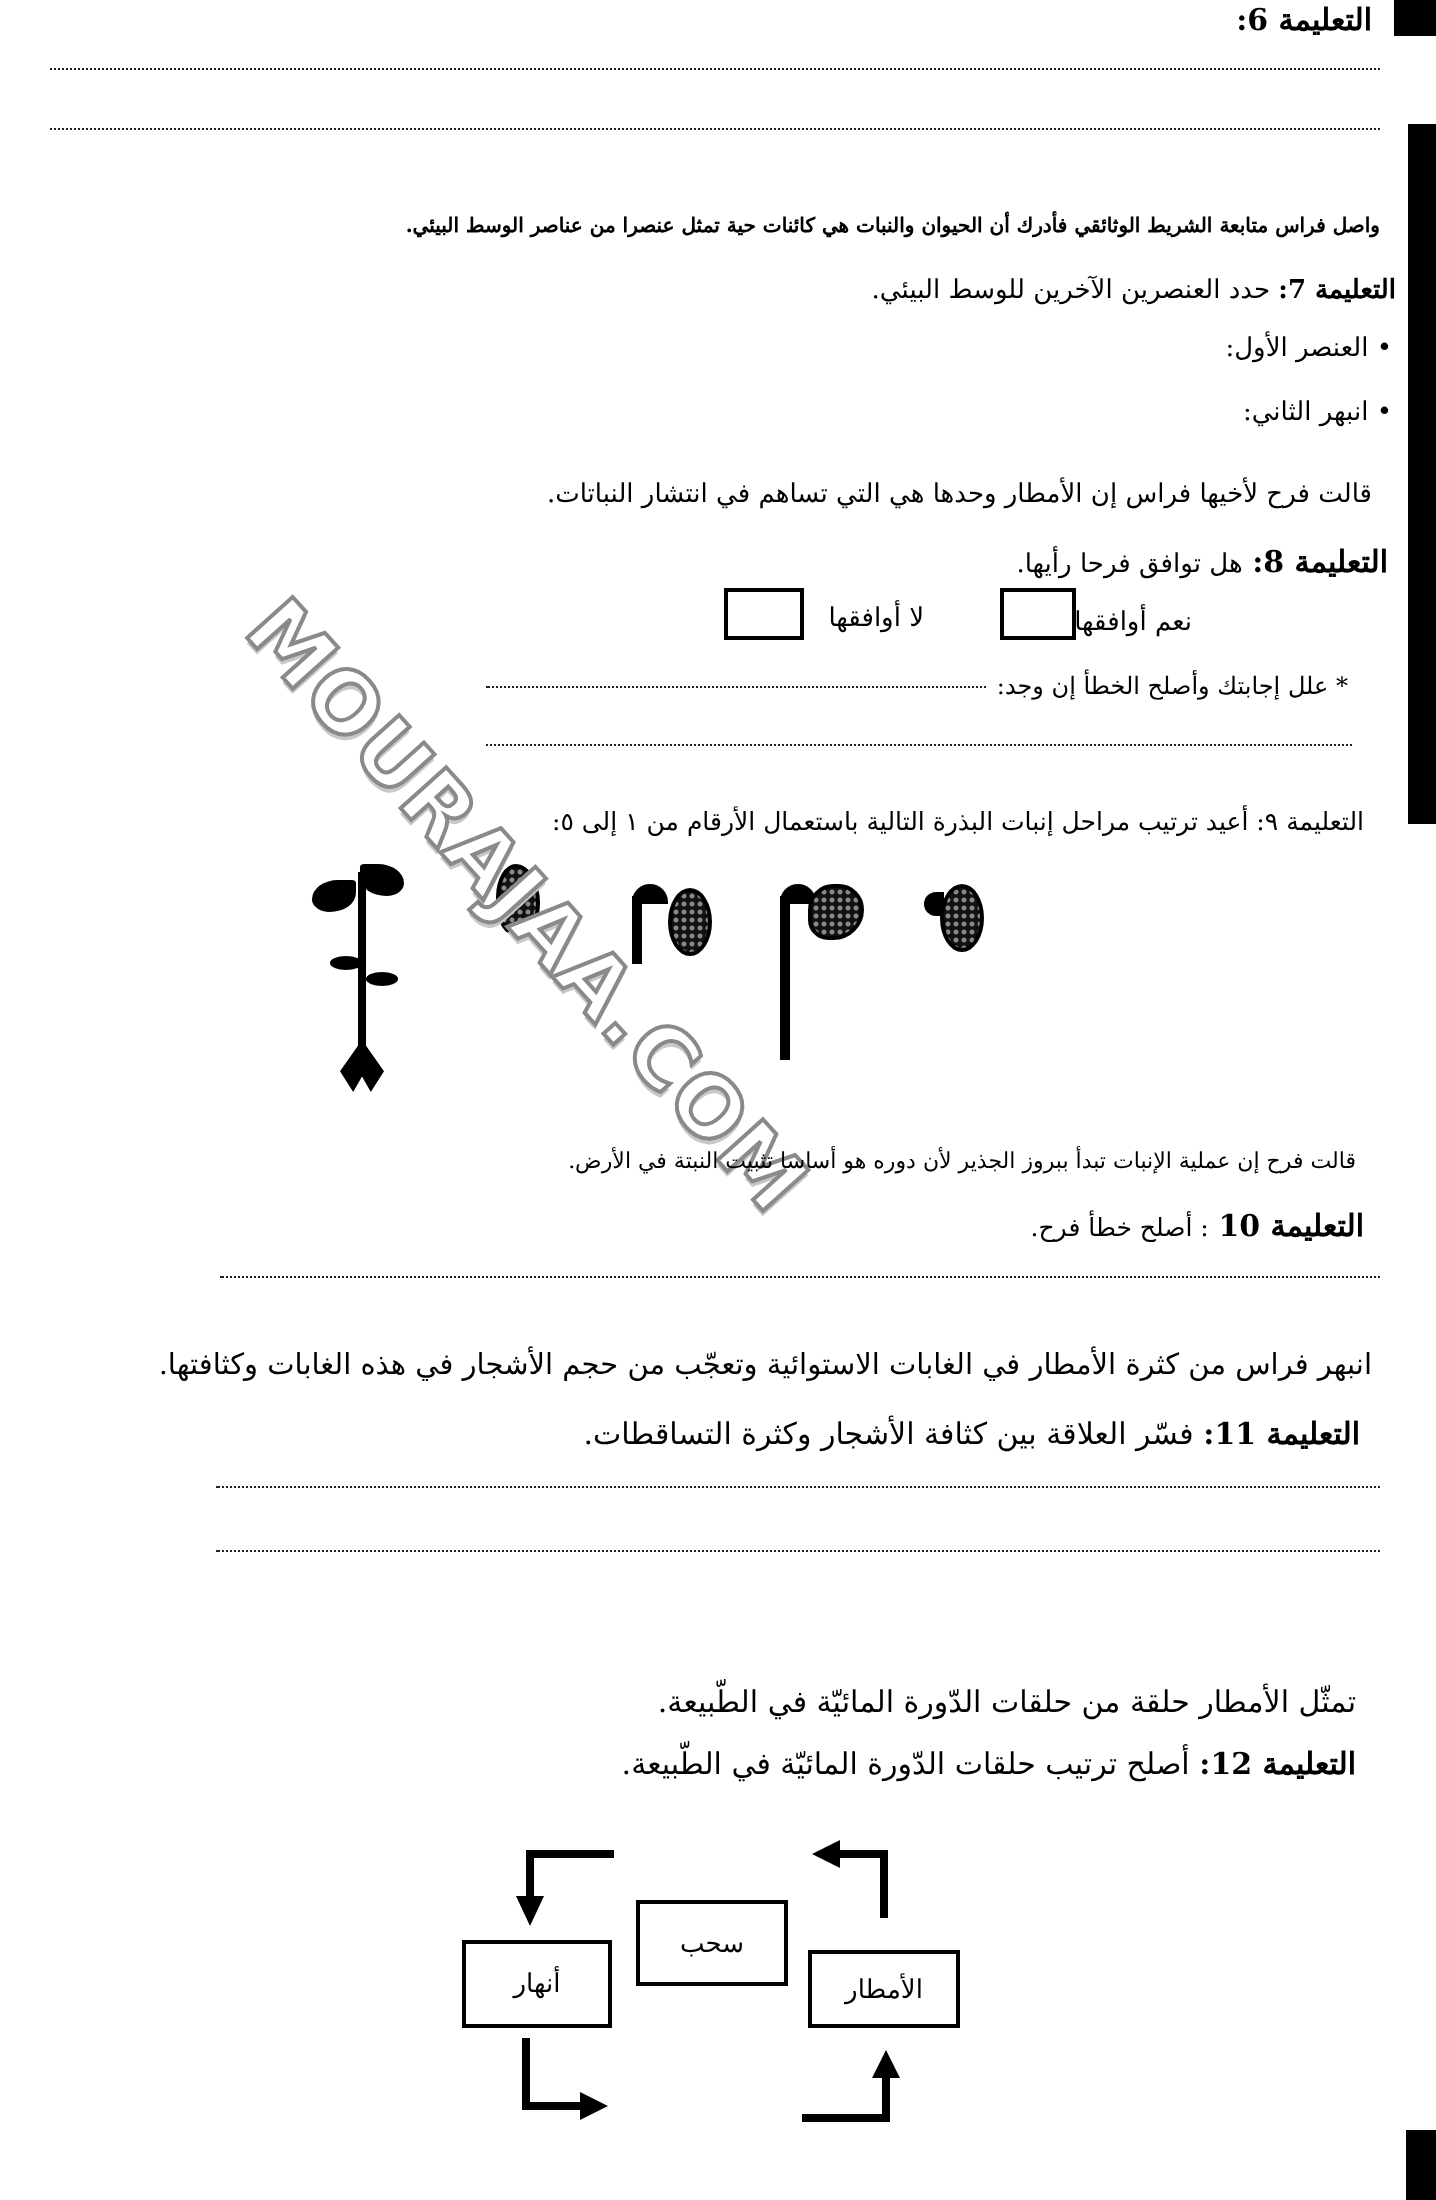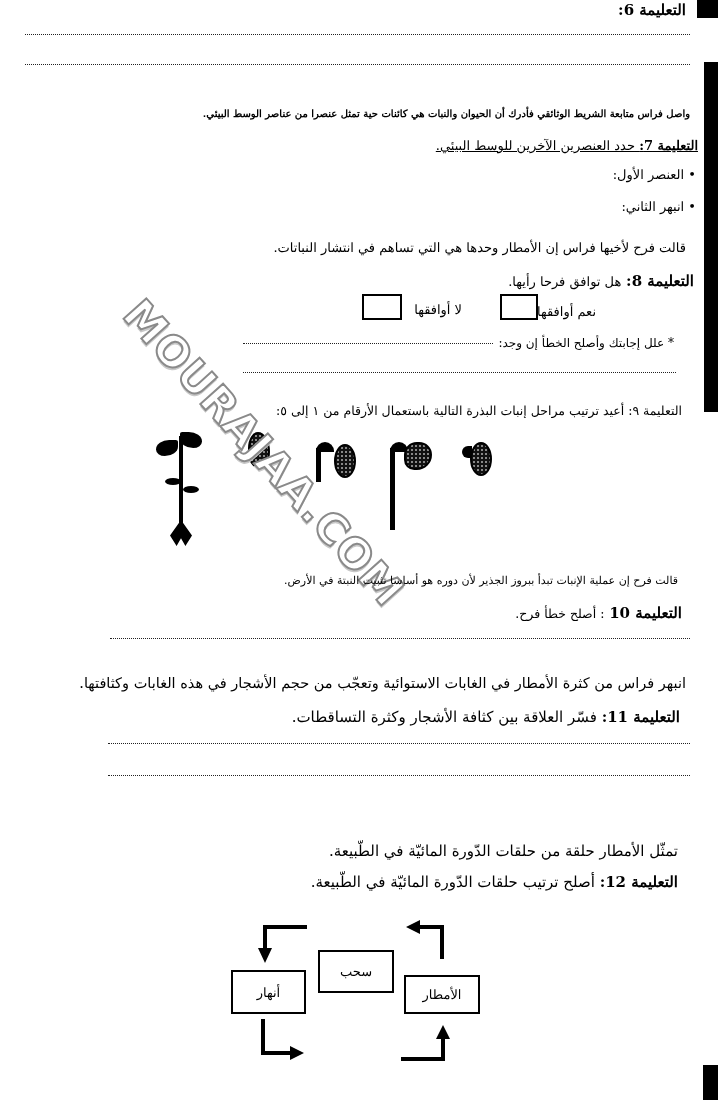--- a/index.html
+++ b/index.html
@@ -23,21 +23,21 @@
 <div class="bar" style="left:697px; top:0; width:21px; height:18px;"></div>
 <div class="bar" style="left:704px; top:62px; width:14px; height:350px;"></div>
 <div class="bar" style="left:703px; top:1065px; width:15px; height:35px;"></div>
 
 <div class="abs line big bold" style="right:32px; top:1px;">التعليمة 6:</div>
 <div class="dots" style="left:25px; width:665px; top:34px;"></div>
 <div class="dots" style="left:25px; width:665px; top:64px;"></div>
 
 <div class="abs line" style="right:28px; top:106px; font-size:10px;"><span class="bold">واصل فراس متابعة الشريط الوثائقي فأدرك أن الحيوان والنبات هي كائنات حية تمثل عنصرا من عناصر الوسط البيئي.</span></div>
 
-<div class="abs line" style="right:20px; top:138px;text-decoration:underline;">
+<div class="abs line" style="right:20px; top:138px;">
   <span class="bold">التعليمة 7:</span>
   <span>حدد العنصرين الآخرين للوسط البيئي.</span>
 </div>
 <div class="abs line" style="right:22px; top:167px;text-align:center;">• العنصر الأول:</div>
 <div class="abs line" style="right:22px; top:199px;">• انبهر الثاني:</div>
 
 <div class="abs line" style="right:32px; top:240px;">قالت فرح لأخيها فراس إن الأمطار وحدها هي التي تساهم في انتشار النباتات.</div>
 
 <div class="abs line big" style="right:24px; top:272px;">
   <span class="bold">التعليمة 8:</span>

